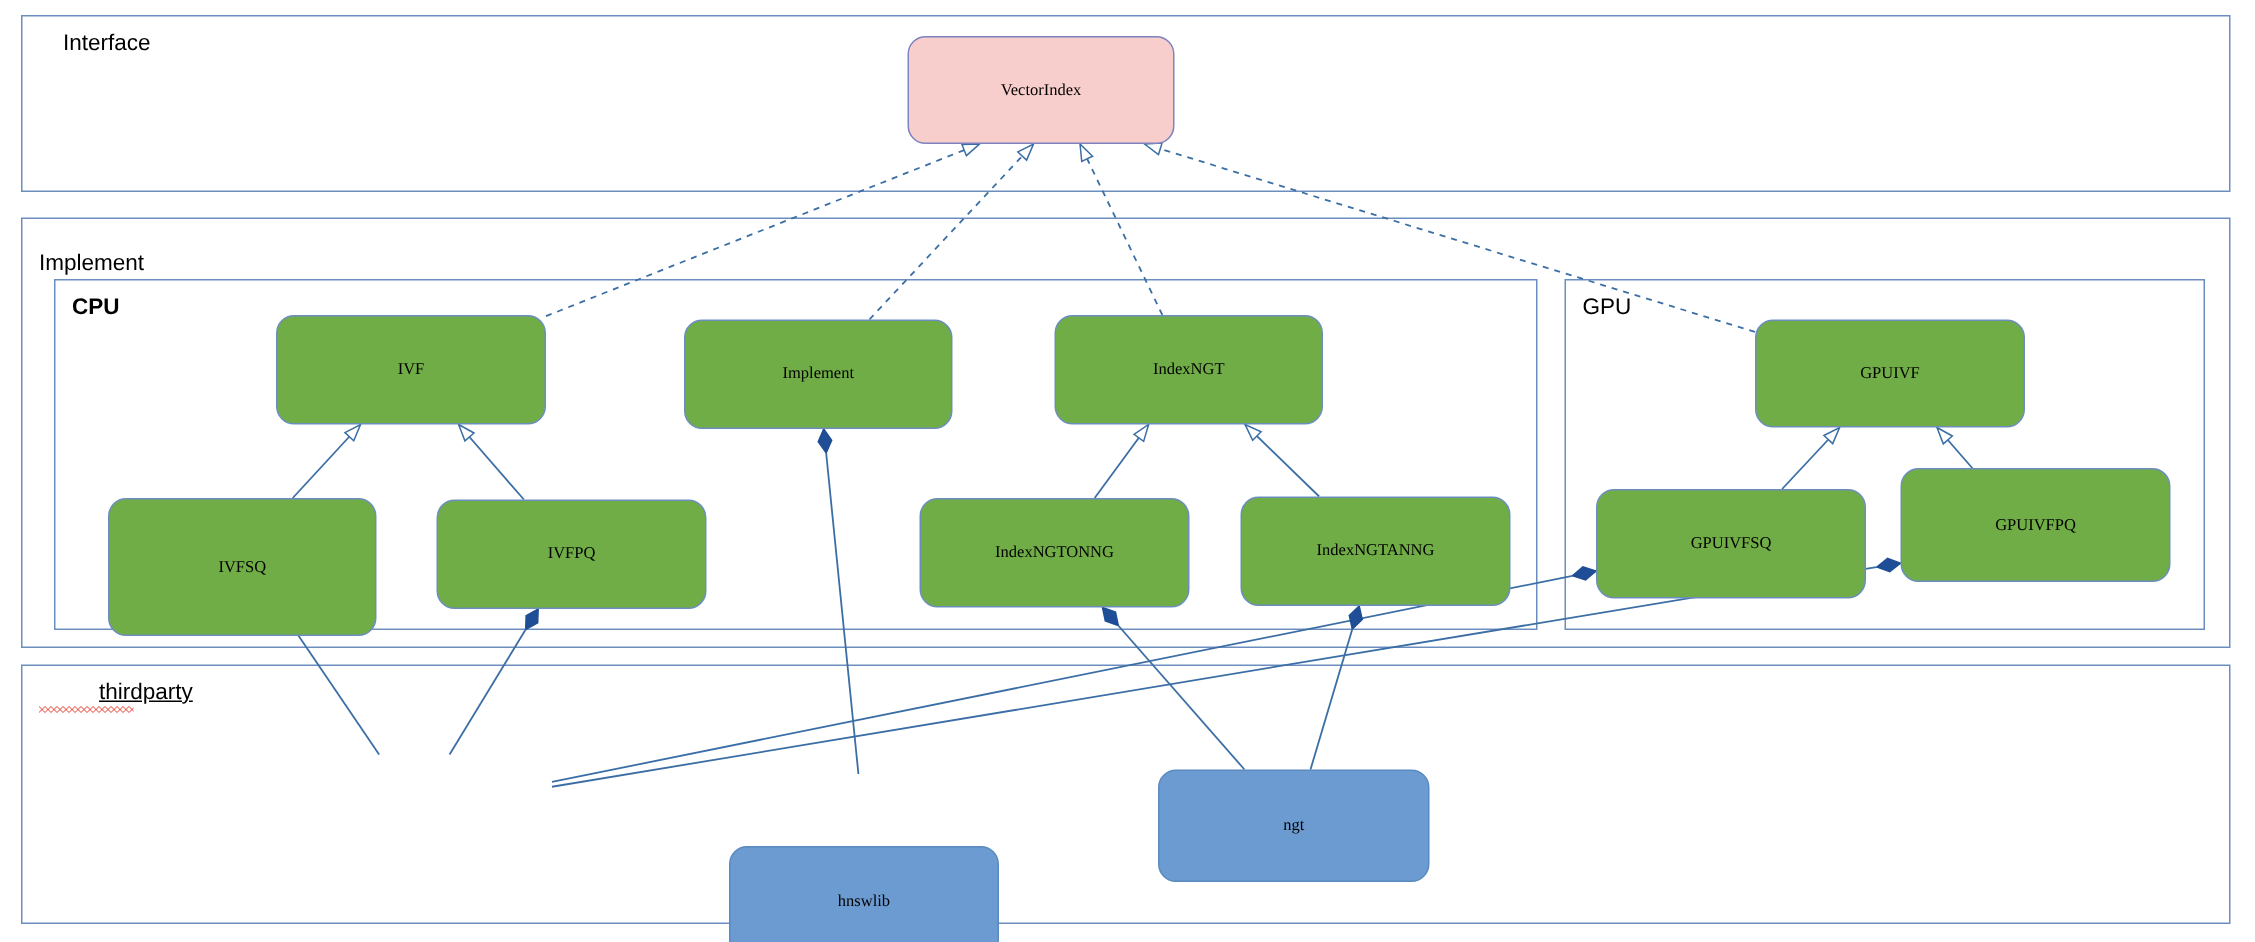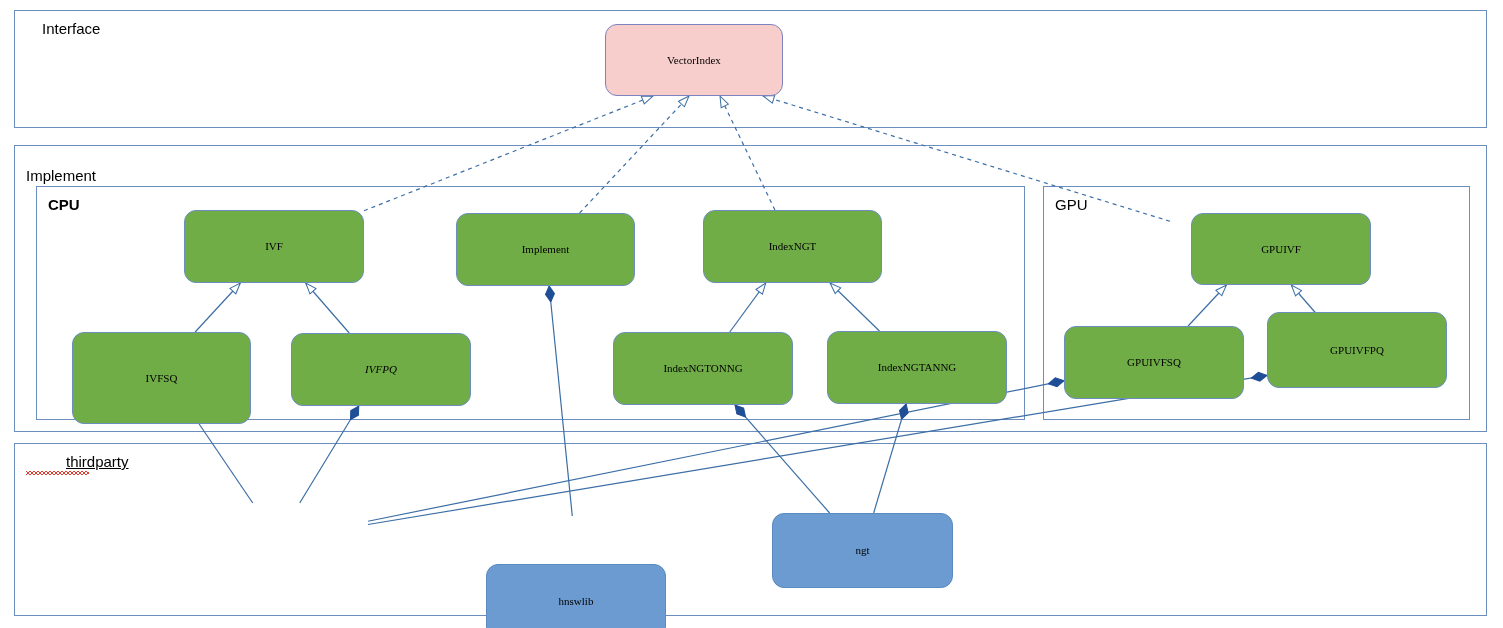--- a/index.html
+++ b/index.html
@@ -128,23 +128,23 @@
         <path d="M572.2817133443164,516 L549.168039538715,286" fill="none" stroke="#3b6ea5" stroke-width="1.2" marker-end="url(#m-diamond)"></path>
         <path d="M829.635989010989,513 L734.9876373626373,405" fill="none" stroke="#3b6ea5" stroke-width="1.2" marker-end="url(#m-diamond)"></path>
         <path d="M873.6680327868852,513 L906.1297814207651,404" fill="none" stroke="#3b6ea5" stroke-width="1.2" marker-end="url(#m-diamond)"></path>
       </g>
   </svg>
 
   <div class="node iface" id="node-vectorindex" style="left: 605px; top: 24px; width: 178px; height: 72px;">VectorIndex</div>
   <div class="node impl" id="node-ivf" style="left: 184px; top: 210px; width: 180px; height: 73px;">IVF</div>
   <div class="node impl" id="node-indexhnsw" style="left: 456px; top: 213px; width: 179px; height: 73px;">Implement</div>
   <div class="node impl" id="node-indexngt" style="left: 703px; top: 210px; width: 179px; height: 73px;">IndexNGT</div>
-  <div class="node impl" id="node-gpuivf" style="left: 1170px; top: 213px; width: 180px; height: 72px; margin-left: 21px;">GPUIVF</div>
+  <div class="node impl" id="node-gpuivf" style="left: 1170px; top: 213px; width: 180px; height: 72px;">GPUIVF</div>
   <div class="node impl" id="node-ivfsq" style="left: 72px; top: 332px; width: 179px; height: 92px;">IVFSQ</div>
-  <div class="node impl" id="node-ivfpq" style="left: 291px; top: 333px; width: 180px; height: 73px; font-style: italic;">IVFPQ</div>
+  <div class="node impl" id="node-ivfpq" style="left: 291px; top: 333px; width: 180px; height: 73px;">IVFPQ</div>
   <div class="node impl" id="node-indexngtonng" style="left: 613px; top: 332px; width: 180px; height: 73px;">IndexNGTONNG</div>
   <div class="node impl" id="node-indexngtanng" style="left: 827px; top: 331px; width: 180px; height: 73px;">IndexNGTANNG</div>
   <div class="node impl" id="node-gpuivfsq" style="left: 1064px; top: 326px; width: 180px; height: 73px;">GPUIVFSQ</div>
   <div class="node impl" id="node-gpuivfpq" style="left: 1267px; top: 312px; width: 180px; height: 76px;">GPUIVFPQ</div>
   <div class="node third" id="node-hnswlib" style="left: 486px; top: 516px; width: 180px; height: 74px; margin-top: 48px;">hnswlib</div>
   <div class="node third" id="node-ngt" style="left: 772px; top: 513px; width: 181px; height: 75px;">ngt</div>
 
 </div>
 
 </body></html>

